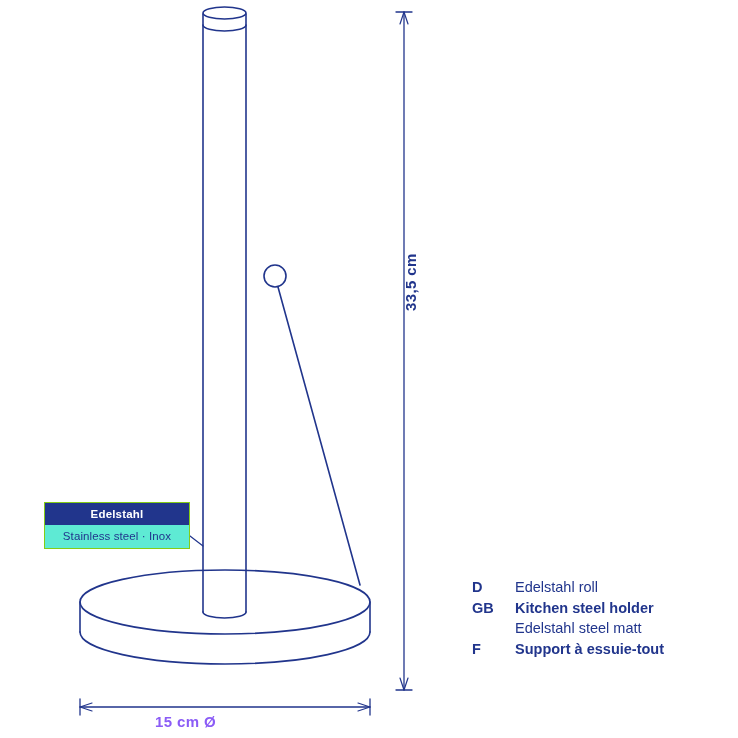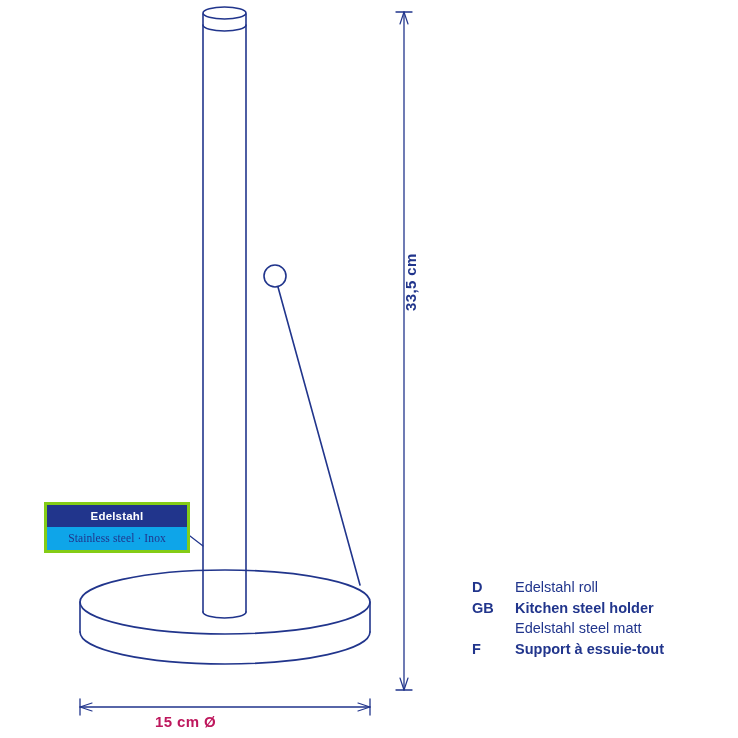--- a/index.html
+++ b/index.html
@@ -22,59 +22,58 @@
     width: 738px;
     height: 738px;
   }
   
   .badge {
     position: absolute;
     left: 44px;
     top: 502px;
     width: 146px;
     box-sizing: border-box;
-    border: 3px solid #84cc16;
+    border: 1px solid #84cc16;
     font-size: 11.5px;
     line-height: 1.25;
   }
   .badge-top {
     background: #21358c;
     color: #ffffff;
     text-align: center;
     font-weight: bold;
     padding: 4px 2px 4px 2px;
     letter-spacing: .2px;
   }
   .badge-bottom {
-    background: #0ea5e9;
+    background: #5eead4;
     color: #21358c;
     text-align: center;
     padding: 4px 2px 4px 2px;
     letter-spacing: .1px;
-    font-family: Liberation Serif, serif;
   }
   
   .dim-height {
     position: absolute;
     left: 402px;
     top: 311px;
     width: 40px;
     color: #21358c;
     font-size: 15px;
     font-weight: bold;
     letter-spacing: .4px;
     transform: rotate(-90deg);
     transform-origin: left top;
     white-space: nowrap;
   }
   .dim-width {
     position: absolute;
     left: 155px;
     top: 713px;
-    color: #be185d;
+    color: #8b5cf6;
     font-size: 15px;
     font-weight: bold;
     letter-spacing: .4px;
     white-space: nowrap;
   }
   
   .legend {
     position: absolute;
     left: 472px;
     top: 578px;

